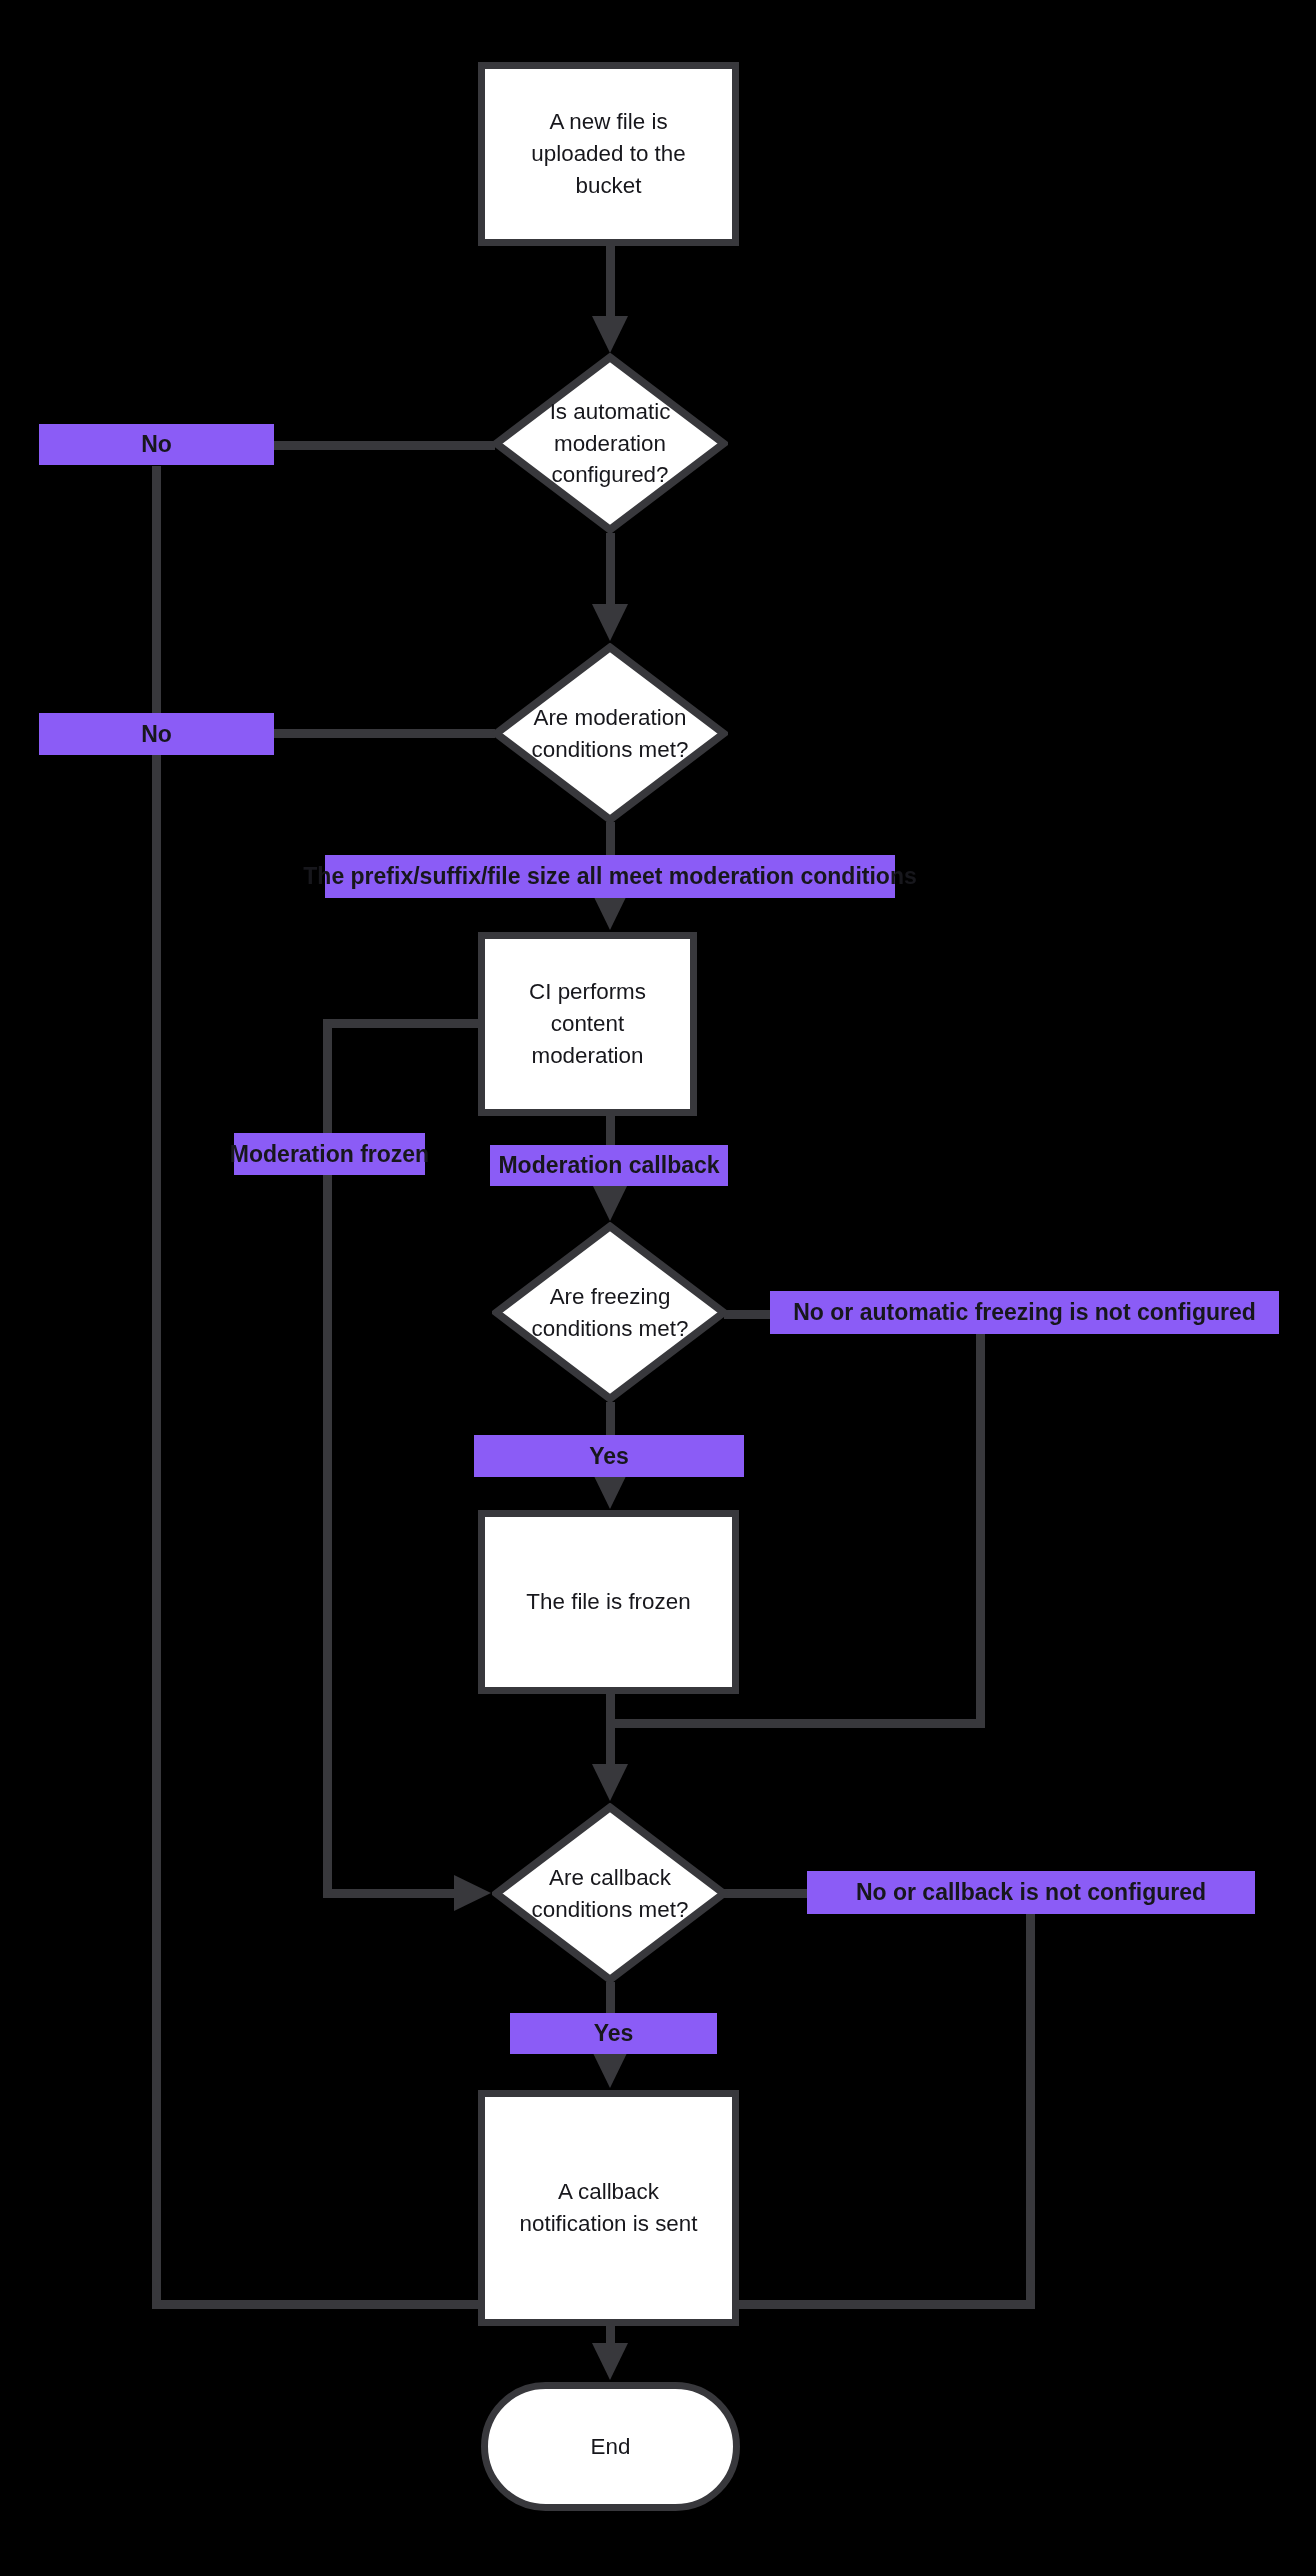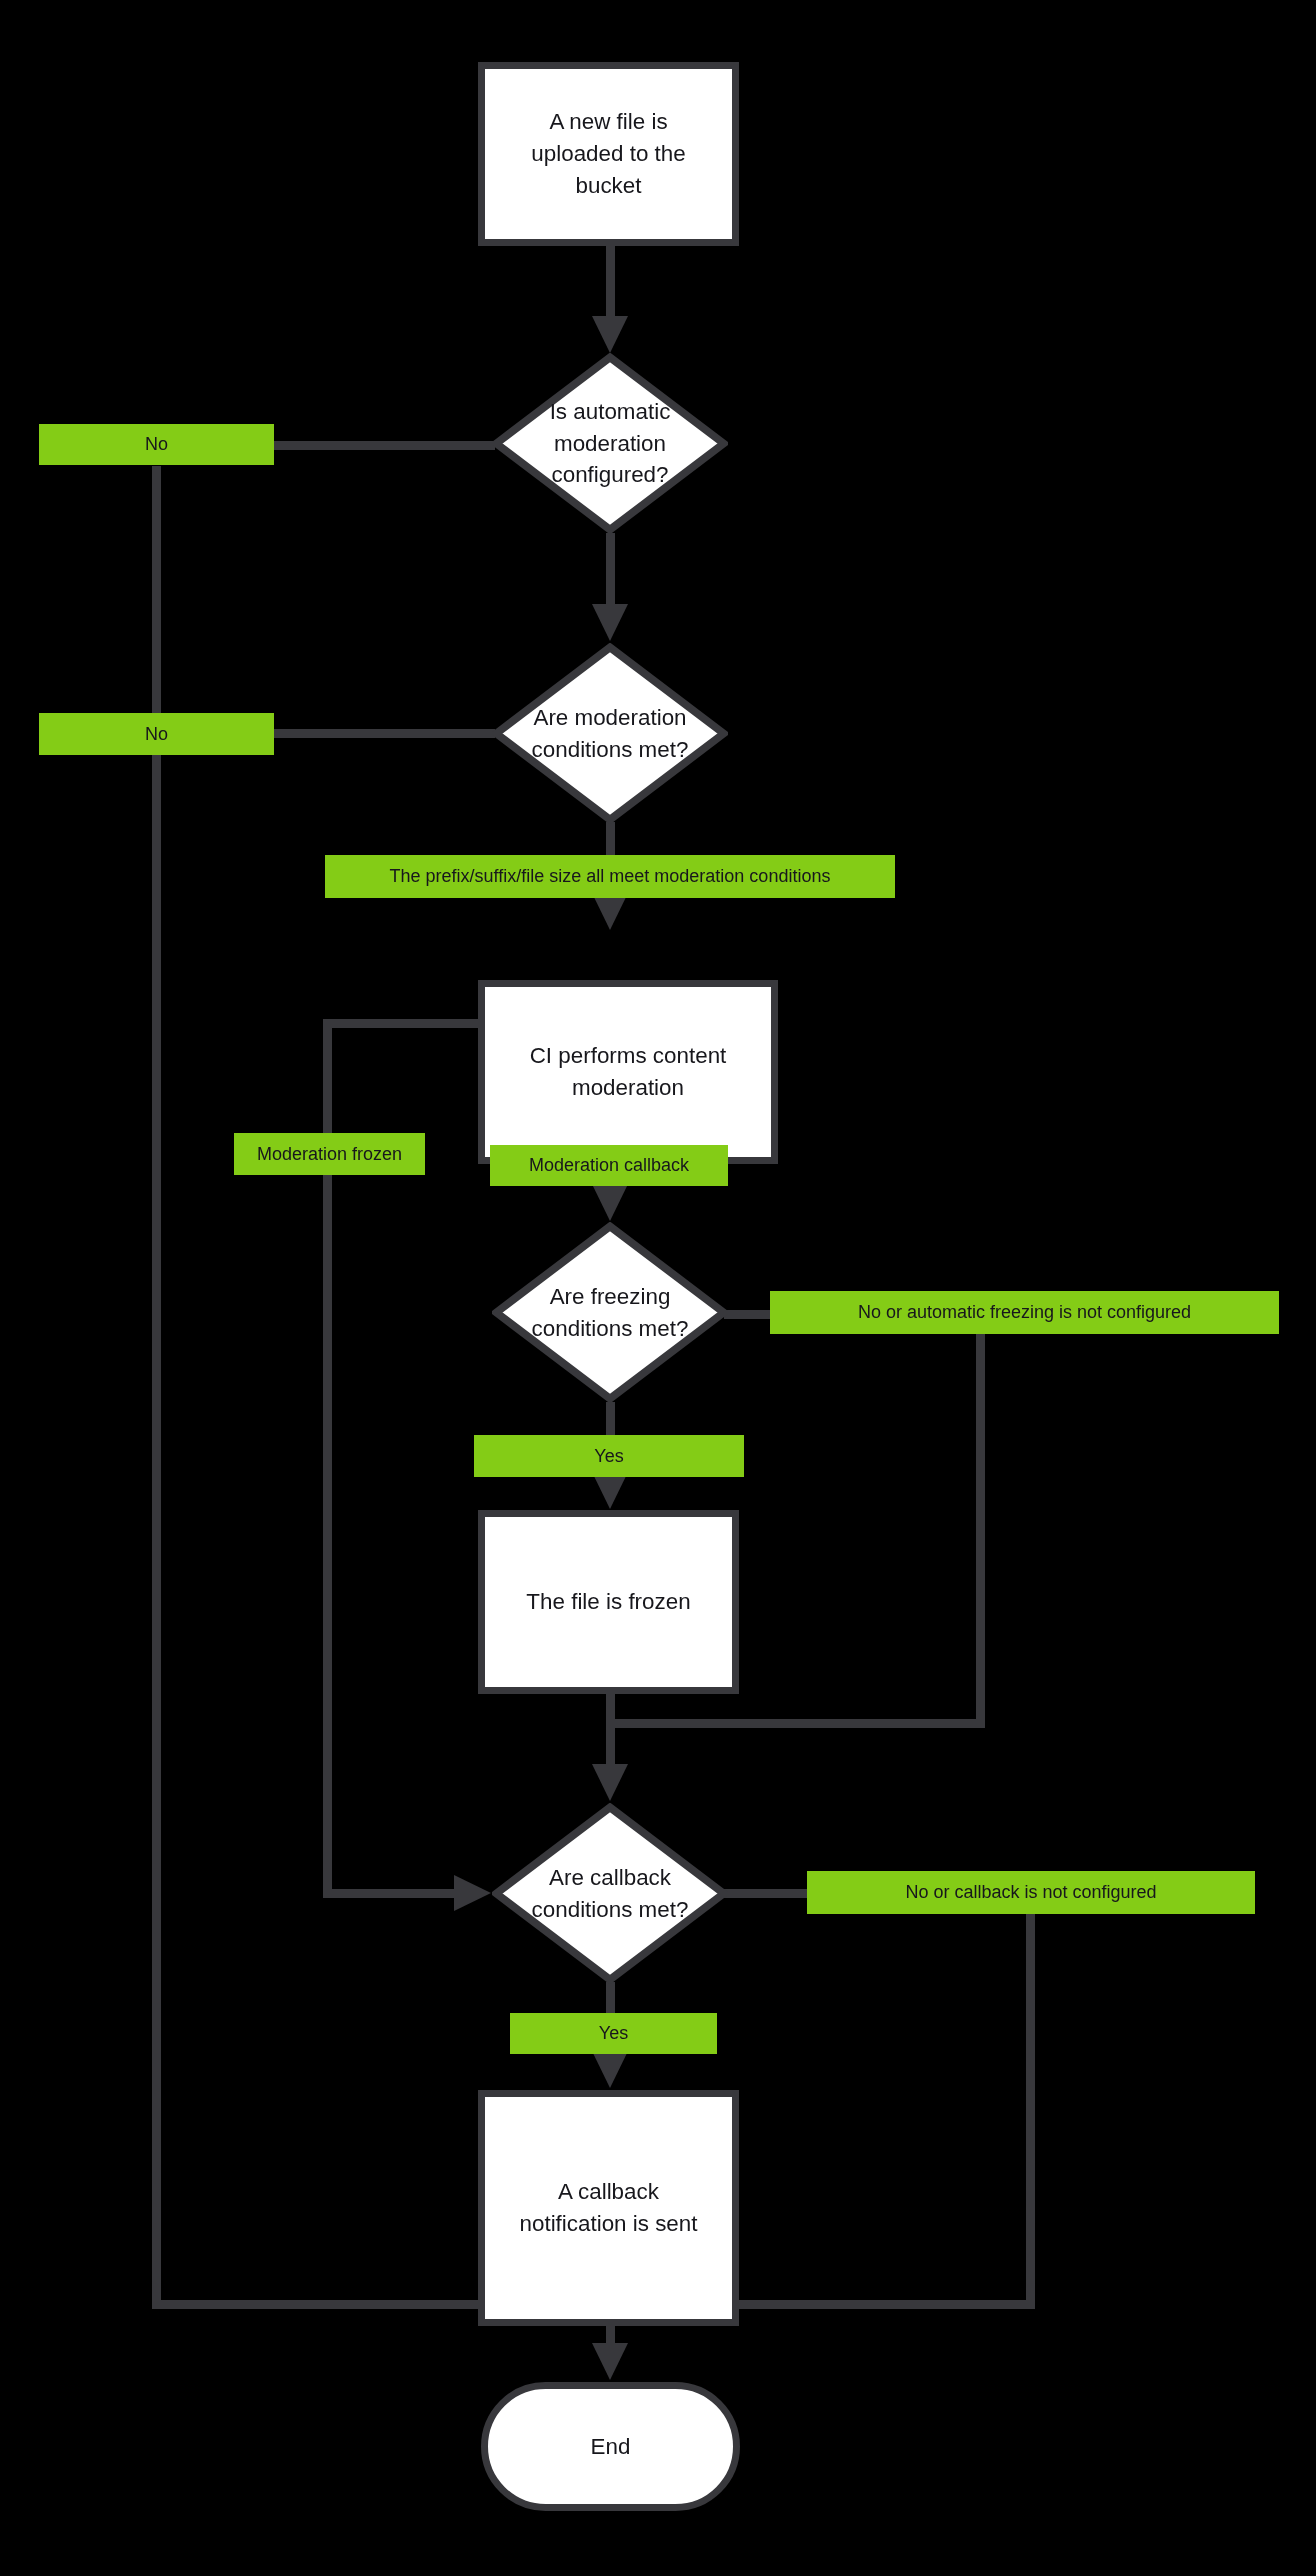--- a/index.html
+++ b/index.html
@@ -25,23 +25,23 @@
   .diamond-wrap { position:absolute; }
   .diamond-wrap svg { position:absolute; left:0; top:0; }
   .diamond-text {
     position:absolute; left:0; top:0; right:0; bottom:0;
     display:flex; align-items:center; justify-content:center;
     text-align:center; font-size:22.4px; line-height:1.42;
     color:#17171c; padding:0 28px; box-sizing:border-box;
   }
   .edge-label {
     position:absolute; box-sizing:border-box;
-    background:#84cc16; color:#17171c;
+    background:#8b5cf6; color:#17171c;
     display:flex; align-items:center; justify-content:center;
-    font-size:18px; white-space:nowrap;
+    font-size:23px; white-space:nowrap;font-weight:bold;
   }
 </style>
 </head>
 <body>
 
 <div class="canvas">
 
   <div class="line" style="left:606px; top:241px; width:8.6px; height:78px;"></div>
   <div class="line" style="left:606px; top:533px; width:8.6px; height:74px;"></div>
   <div class="line" style="left:274px; top:441px; width:221px; height:8.6px;"></div>
@@ -70,21 +70,21 @@
   <div class="arrow down" style="left:592px; top:1472px;"></div>
   <div class="arrow down" style="left:592px; top:1764px;"></div>
   <div class="arrow right" style="left:454px; top:1875px;"></div>
   <div class="arrow down" style="left:592px; top:2051px;"></div>
   <div class="arrow down" style="left:592px; top:2343px;"></div>
 
   <div class="process" style="left:478px; top:62px; width:261px; height:184px;">
     <span>A new file is uploaded to the bucket</span>
   </div>
 
-  <div class="process" style="left:478px; top:932px; width:300px; height:184px;margin-top:48px;">
+  <div class="process" style="left:478px; top:932px; width:219px; height:184px;">
     <span>CI performs content moderation</span>
   </div>
 
   <div class="process" style="left:478px; top:1510px; width:261px; height:184px;">
     <span>The file is frozen</span>
   </div>
 
   <div class="process" style="left:478px; top:2090px; width:261px; height:236px;">
     <span>A callback notification is sent</span>
   </div>

